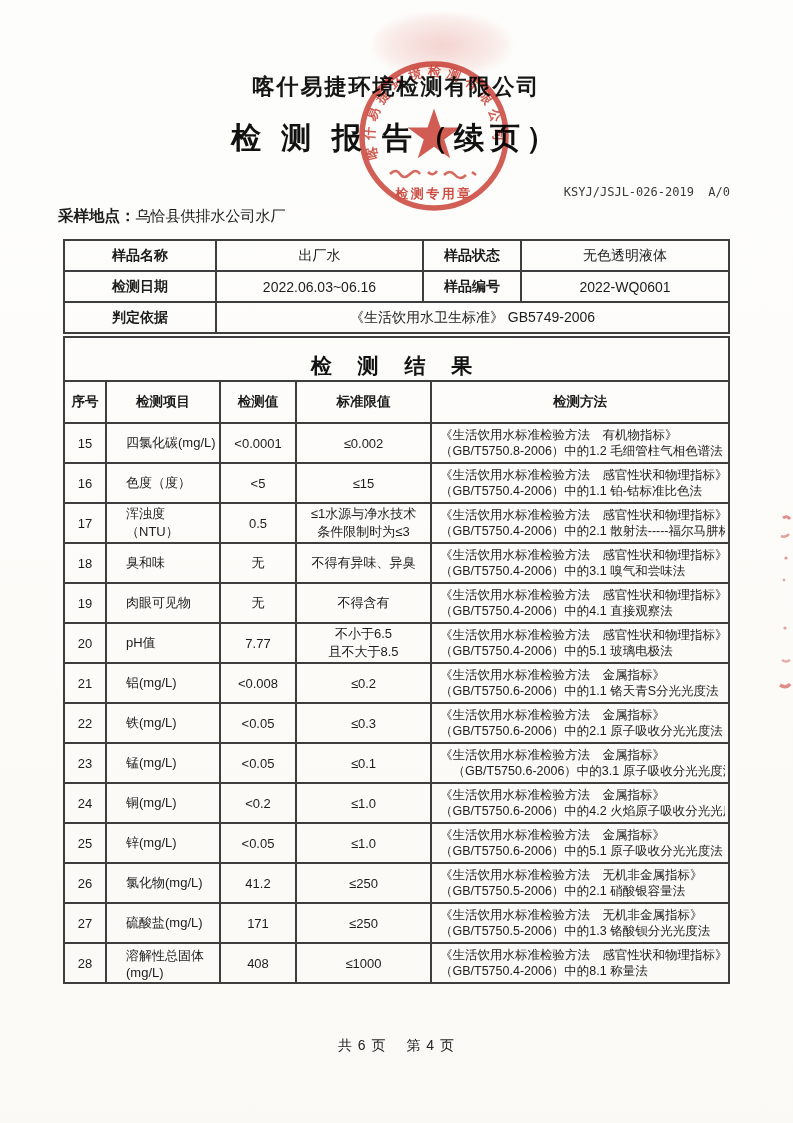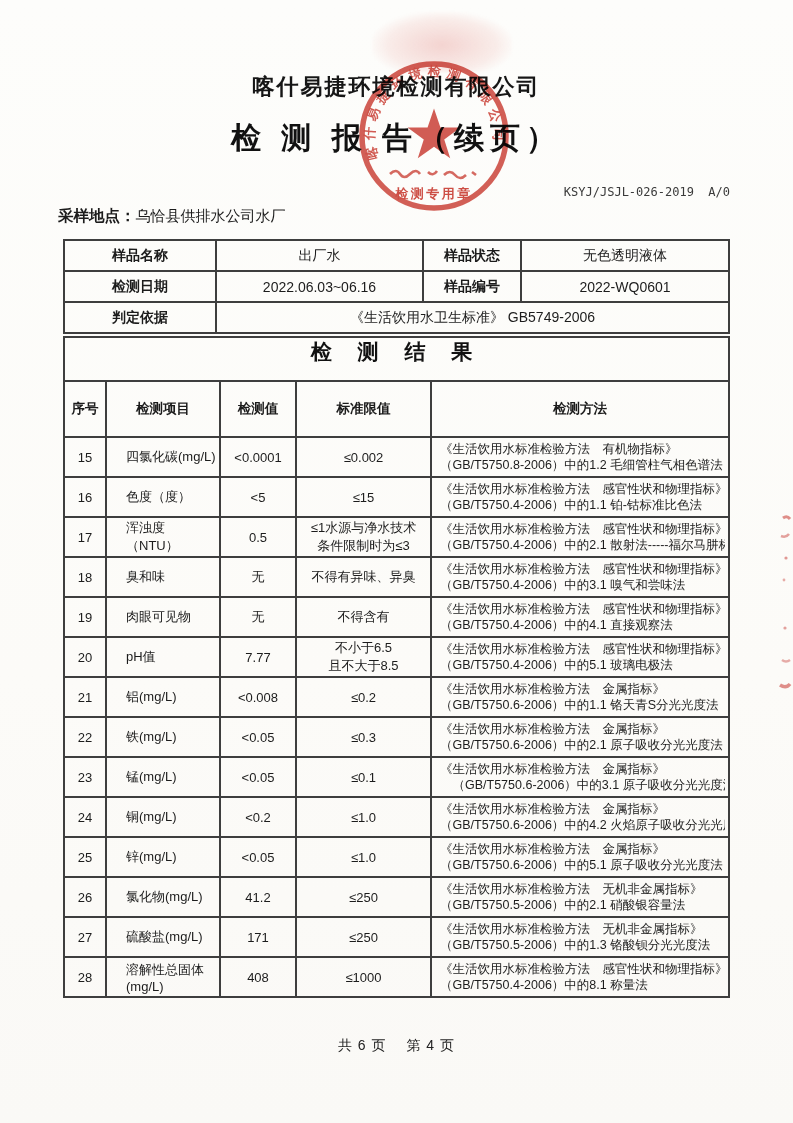--- a/index.html
+++ b/index.html
@@ -27,26 +27,26 @@
     width:677px;margin:7px auto 12px auto;font-size:15px;
   }
   .sampling .lbl{font-weight:bold;font-size:15.5px;}
   
   table{border-collapse:collapse;table-layout:fixed;}
   .info-table{width:667px;margin:8px auto 0 auto;font-size:14px;border-radius:27px;}
   .info-table td{border:2px solid #3e3e3e;height:27px;text-align:center;padding:1px 4px;}
   .info-table .lab{font-weight:bold;}
   .section-box{
     width:663px;margin:0 auto;border:2px solid #3e3e3e;border-top-width:2px;
-    margin-top:2px;height:42px;display:flex;align-items:flex-start;justify-content:center;
+    margin-top:2px;height:42px;display:flex;align-items:flex-end;justify-content:center;
     font-size:21px;font-weight:bold;letter-spacing:10px;color:#111;
   }
   .results-table{width:667px;margin:0 auto;font-size:13px;}
   .results-table th,.results-table td{border:2px solid #3e3e3e;padding:1px 3px;text-align:center;}
-  .results-table thead tr{height:56px;}
+  .results-table thead tr{height:42px;}
   .results-table th{font-weight:bold;font-size:13.5px;}
   .results-table tbody tr{height:40px;}
   .results-table td.c-item{text-align:left;padding-left:19px;}
   .results-table td.c-method{text-align:left;padding-left:8px;font-size:12.5px;line-height:16.5px;border-radius:7px;}
   .results-table td.c-method div{white-space:nowrap;overflow:hidden;}
   
   .w-no{width:34px;} .w-item{width:106px;} .w-val{width:68px;} .w-lim{width:127px;}
   
   .footer{
     position:absolute;left:0;bottom:68px;width:100%;text-align:center;

